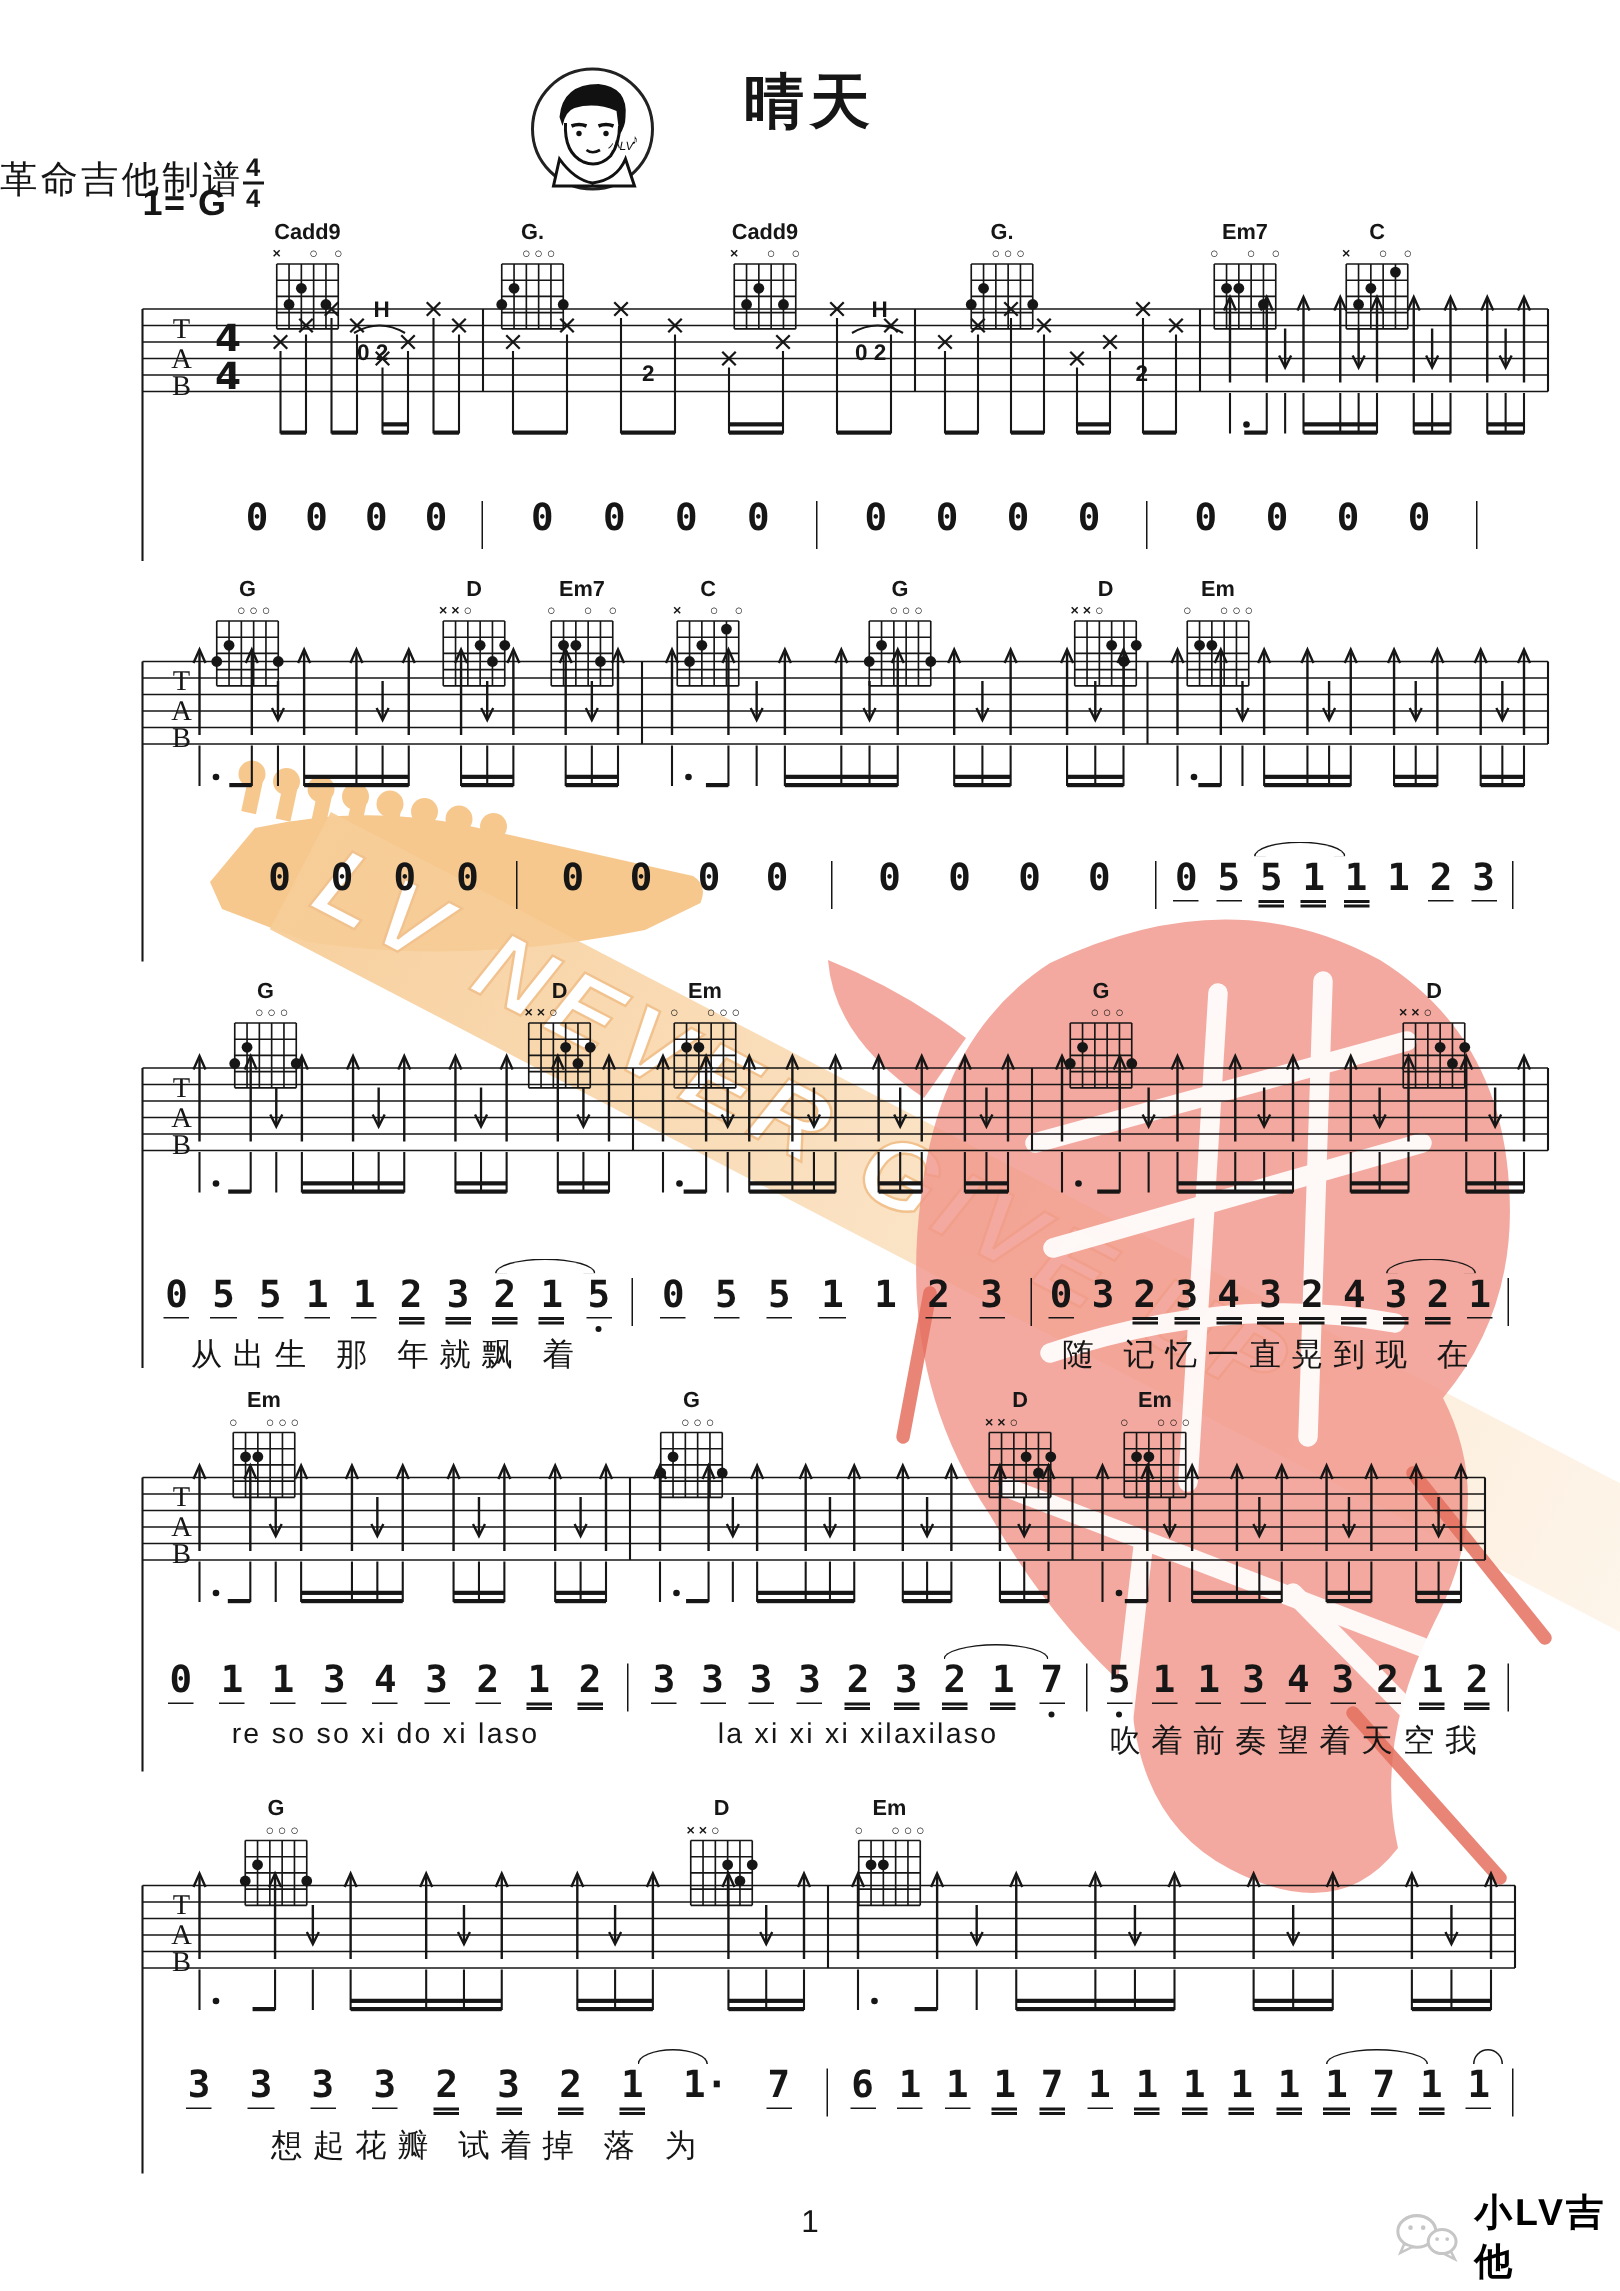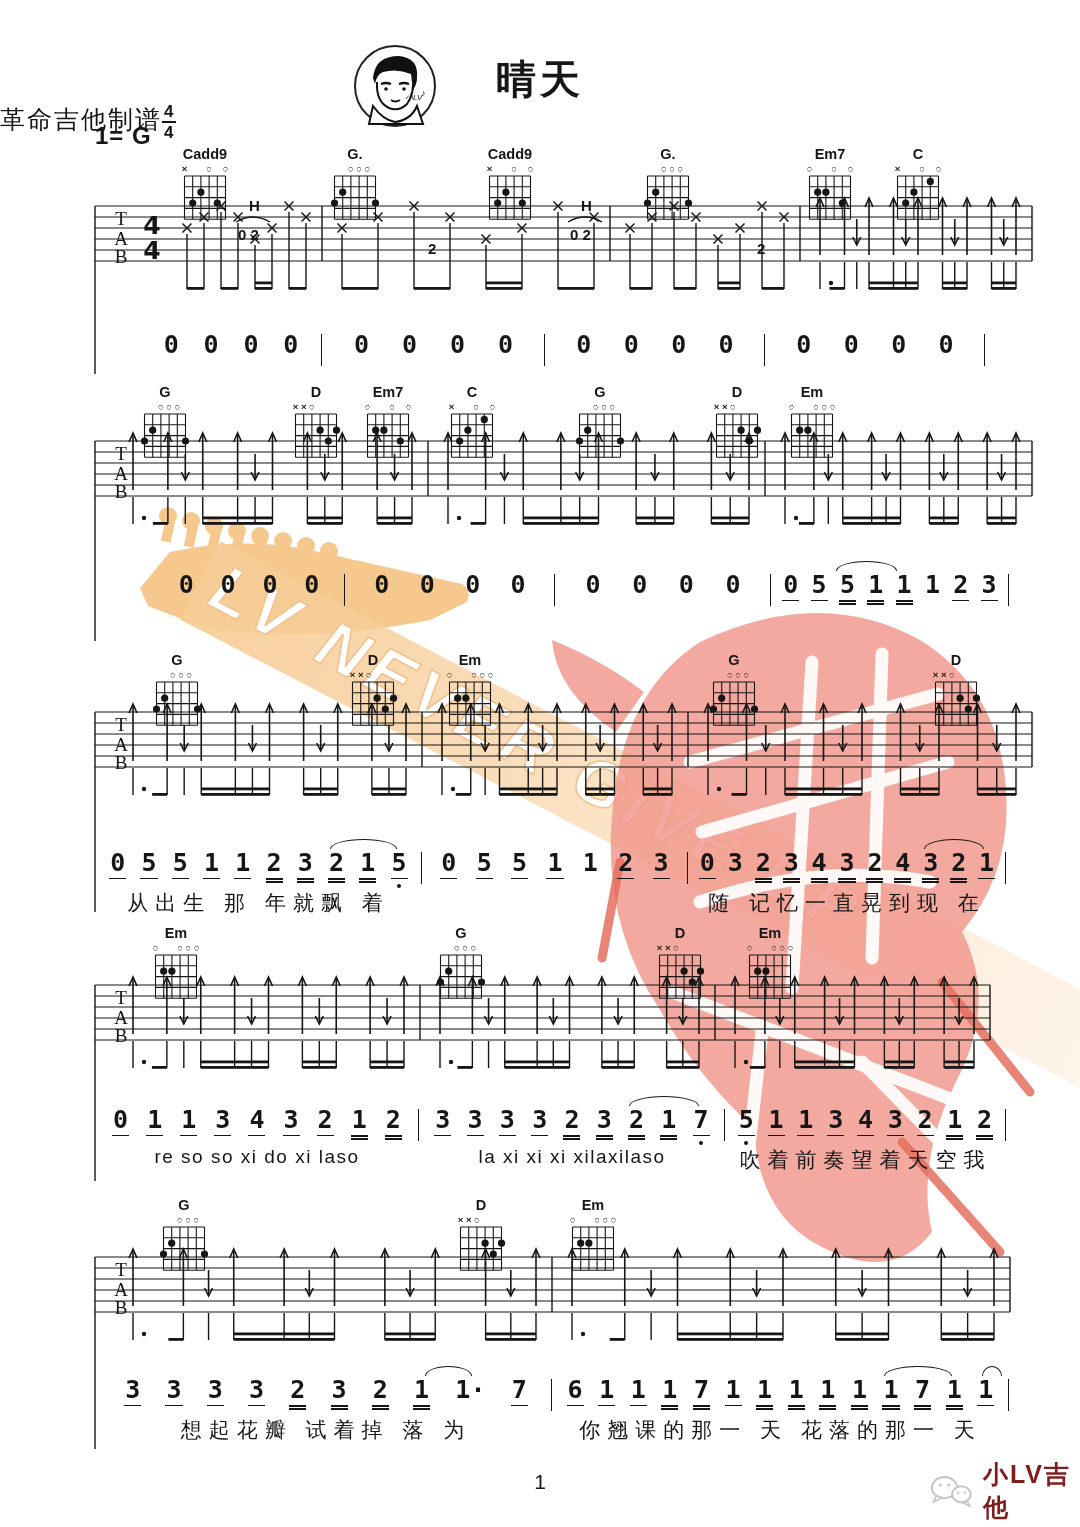--- a/index.html
+++ b/index.html
@@ -6,21 +6,21 @@
   .page{position:relative;width:1080px;height:1527px;background:#ffffff;margin:0 auto;
         font-family:"Liberation Sans", sans-serif;color:#161616;overflow:hidden;}
   .layer{position:absolute;inset:0;}
   svg.staff{position:absolute;}
   
   .keysig{position:absolute;left:95px;top:94px;display:flex;align-items:center;gap:10px;}
   .keysig .k{font-size:24px;font-weight:600;letter-spacing:1px;margin-top:28px;}
   .frac{display:flex;flex-direction:column;align-items:center;line-height:1;font-weight:700;font-size:17px;}
   .frac .bar{width:14px;height:1.6px;background:#161616;margin:1px 0;}
   .avatar{position:absolute;left:353px;top:44px;}
-  .title{position:absolute;left:0;right:0;top:52px;text-align:center;font-size:40px;font-weight:700;letter-spacing:4px;}
+  .title{position:absolute;left:0;right:0;top:40px;text-align:center;font-size:40px;font-weight:700;letter-spacing:4px;}
   .subtitle{position:absolute;left:0;right:0;top:103px;text-align:left;font-size:25px;letter-spacing:2px;}
   .info{position:absolute;left:789px;top:48px;font-size:17.5px;line-height:27px;}
   
   .chord{position:absolute;width:56px;height:80px;text-align:center;}
   .clabel{font:600 14.5px "Liberation Sans",sans-serif;fill:#161616;}
   .cmark{font:600 9.5px "Liberation Sans",sans-serif;fill:#161616;}
   .tabletter{font:400 19px "Liberation Serif",serif;fill:#161616;}
   .tsig{font:600 25px "DejaVu Sans",sans-serif;fill:#161616;}
   .annot{font:600 15px "Liberation Sans",sans-serif;fill:#161616;}
   
@@ -33,21 +33,21 @@
   .u1 b{border-bottom:1.8px solid #161616;}
   .u2 b{border-bottom:5px double #161616;}
   .ld{position:absolute;left:50%;bottom:-9px;width:4px;height:4px;border-radius:50%;background:#161616;transform:translateX(-50%);}
   .tie{position:absolute;top:1px;height:9px;border:1.6px solid #161616;border-bottom:none;
        border-radius:50% 50% 0 0 / 100% 100% 0 0;}
   .sep{position:absolute;right:0;top:14px;height:32px;width:1.4px;background:#161616;}
   .lyric{margin-top:5px;text-align:center;font-size:21px;letter-spacing:7px;white-space:nowrap;font-weight:500;}
   .lyric.lat{font-size:19px;letter-spacing:1.5px;font-weight:400;}
   
   .pagenum{position:absolute;left:0;right:0;top:1470px;text-align:center;font-size:21px;}
-  .brand{position:absolute;left:926px;top:1458px;display:flex;align-items:center;gap:8px;color:#7f1d1d;}
+  .brand{position:absolute;left:926px;top:1458px;display:flex;align-items:center;gap:8px;color:#000000;}
   .brand .t{font-size:25px;font-weight:600;letter-spacing:2px;}
 </style>
 </head>
 <body>
 
 <div class="page">
 
   <svg class="layer" width="1080" height="1527" viewBox="0 0 1080 1527">
     <defs>
       <linearGradient id="wg" x1="0" y1="0" x2="1" y2="0">
@@ -1582,21 +1582,20 @@
             <span class="tok u2"><b>1</b></span>
             <span class="tok u2"><b>1</b></span>
             <span class="tok u2"><b>1</b></span>
             <span class="tok u2"><b>7</b></span>
             <span class="tok u2"><b>1</b></span>
             <span class="tok u1"><b>1</b></span>
             <span class="tie" style="left: 72.7143%; width: 14.2857%;"></span>
             <span class="tie" style="left: 94.1429%; width: 3.92857%;"></span>
           </div>
           <span class="sep"></span>
-          <div class="lyric">你翘课的那一 天  花落的那一 天</div>
         </div>
       </div>
     </div>
 
   <div class="pagenum">1</div>
   <div class="brand">
     <svg width="58" height="40" viewBox="0 0 58 40">
       <ellipse cx="22" cy="16" rx="15" ry="12.5" fill="#fff" stroke="#c6c6c6" stroke-width="2.4"></ellipse>
       <path d="M12 26 L9 33 L19 28 Z" fill="#fff" stroke="#c6c6c6" stroke-width="2"></path>
       <circle cx="17" cy="13" r="1.8" fill="#c6c6c6"></circle>

